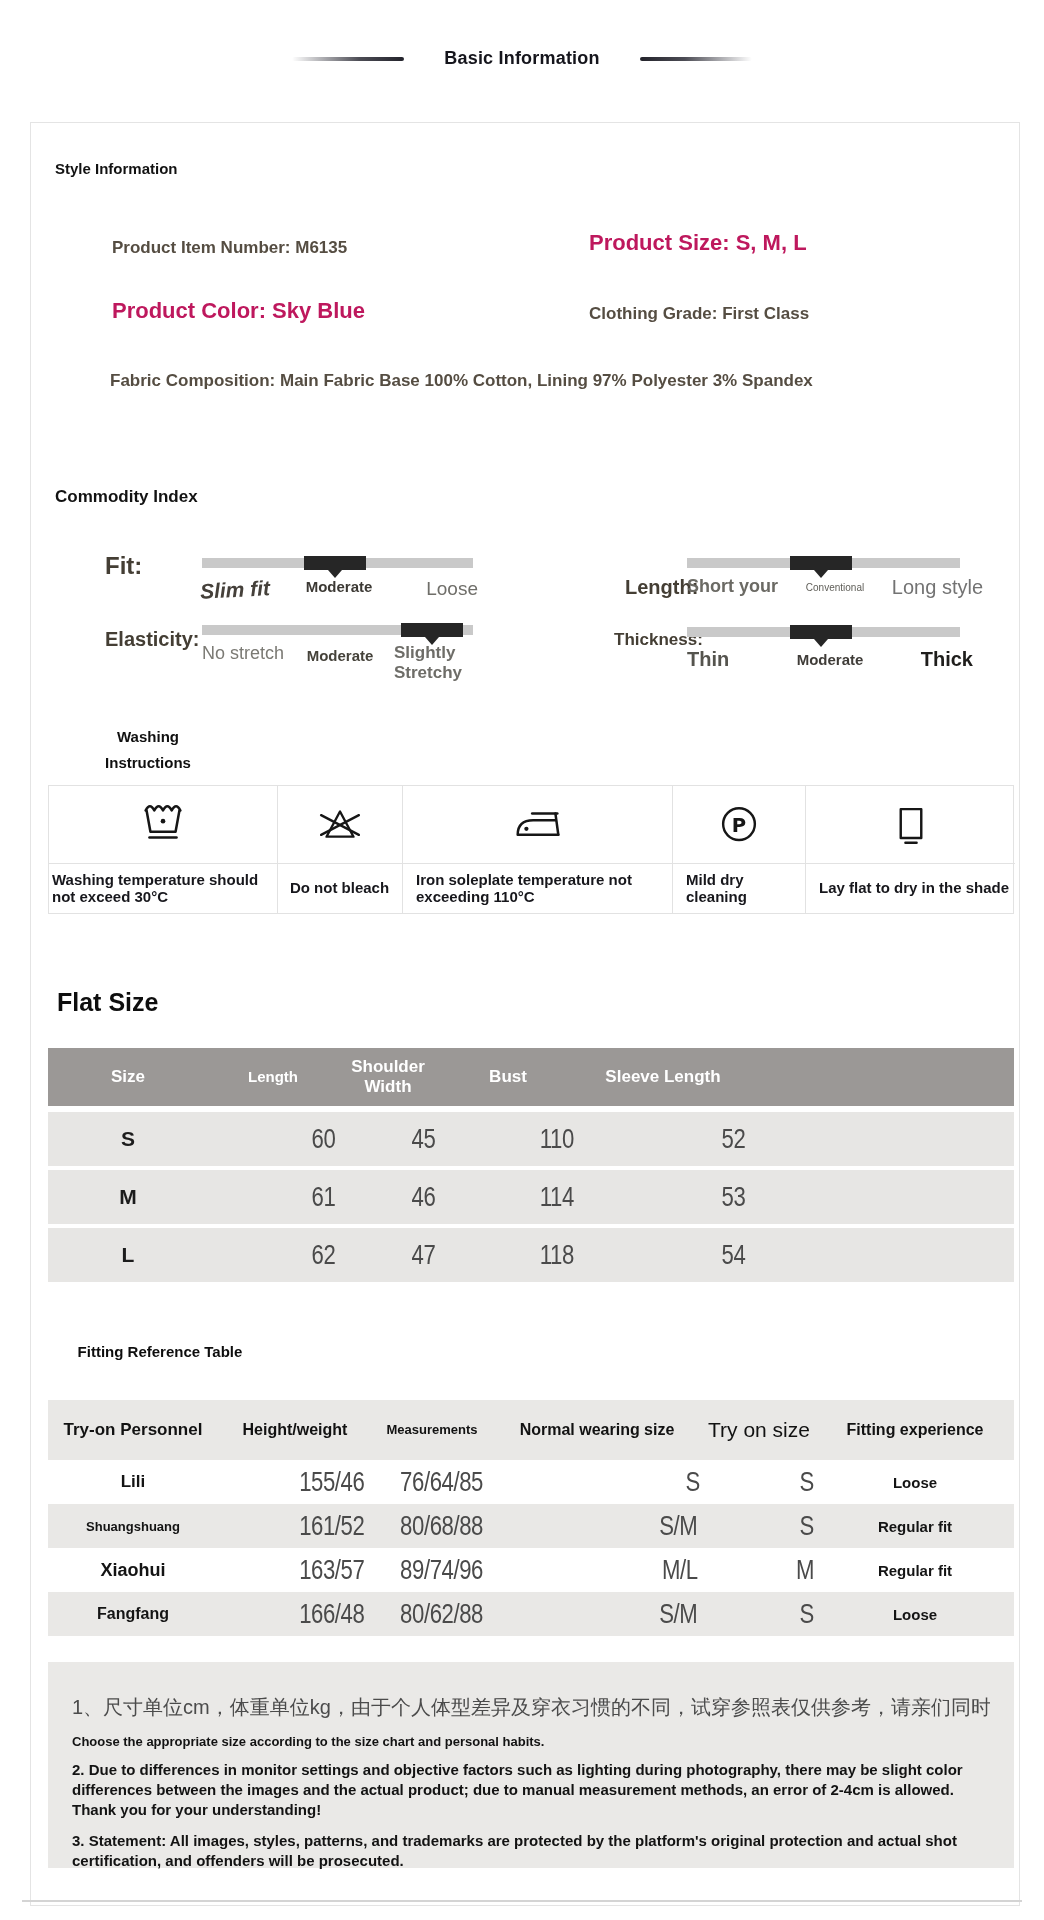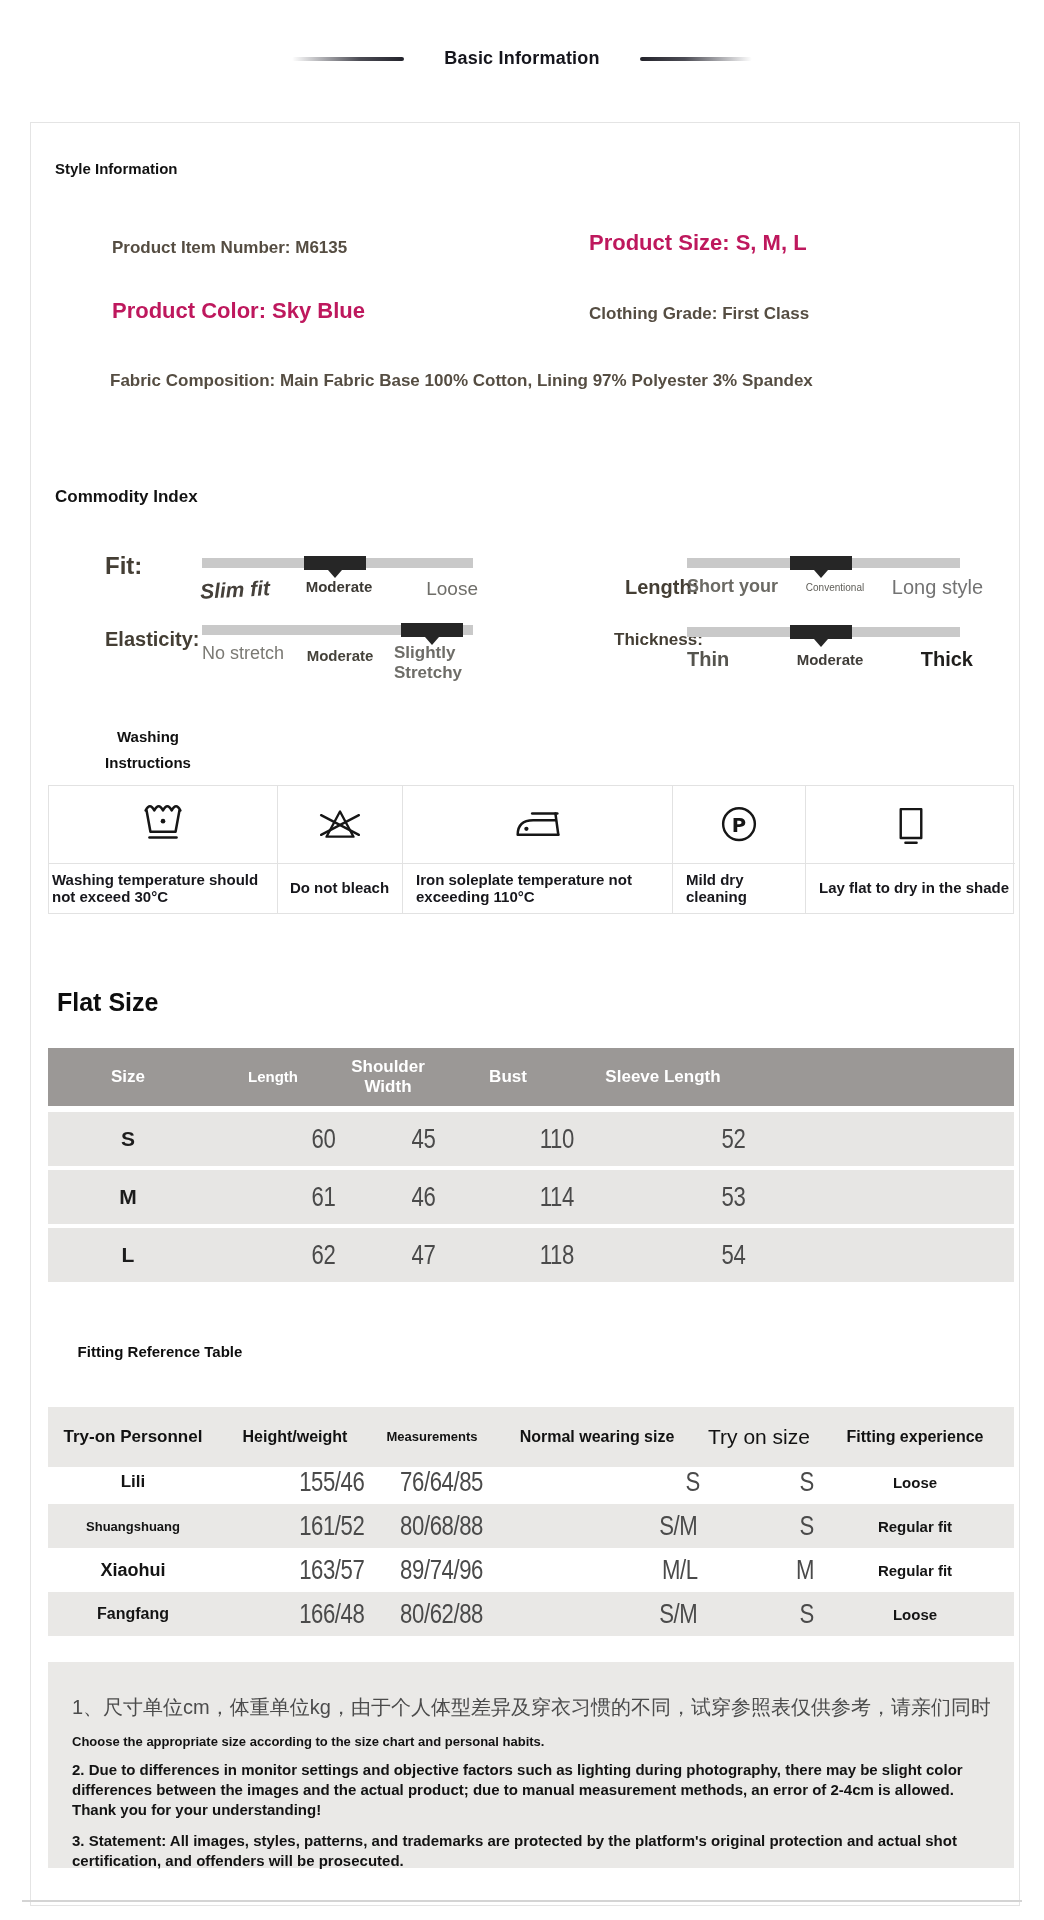--- a/index.html
+++ b/index.html
@@ -70,21 +70,21 @@
   .flat-header .hc{color:#ffffff;font-weight:bold;font-size:17px;text-align:center;line-height:1.15;}
   .flat-row{position:absolute;left:48px;width:966px;height:54px;background:#e7e6e4;
       display:grid;grid-template-columns:160px 130px 100px 140px 170px 1fr;align-items:center;}
   .flat-row .sz{font-size:21px;font-weight:bold;color:#1c1c1c;text-align:center;}
   .num{font-size:27px;color:#4a4a4a;text-align:right;}
   .num>span{display:inline-block;transform:scaleX(.82);letter-spacing:-.5px;}
 
   
   .fit-ref-heading{font-size:15px;font-weight:bold;color:#0e0e0e;text-align:center;line-height:19px;}
   .fitting-header{position:absolute;left:48px;top:1400px;width:966px;height:60px;background:#e9e8e6;
-      display:grid;grid-template-columns:170px 154px 120px 210px 114px 1fr;align-items:center;margin-top:7px;}
+      display:grid;grid-template-columns:170px 154px 120px 210px 114px 1fr;align-items:center;}
   .fitting-header .hc{font-weight:bold;color:#121212;text-align:center;font-size:16px;line-height:1.1;}
   .fitting-header .hc:nth-child(1){font-size:17px;}
   .fitting-header .hc:nth-child(3){font-size:13px;}
   .fitting-header .hc:nth-child(5){font-size:21px;font-weight:400;}
   .fitting-row{position:absolute;left:48px;width:966px;height:44px;
       display:grid;grid-template-columns:170px 154px 120px 210px 114px 1fr;align-items:center;}
   .fitting-row.alt{background:#e9e8e6;}
   .fitting-row .name{font-size:17px;font-weight:bold;color:#141414;text-align:center;}
   .fitting-row .name.small{font-size:13px;}
   .fitting-row .exp{font-size:15px;font-weight:bold;color:#141414;text-align:center;}

